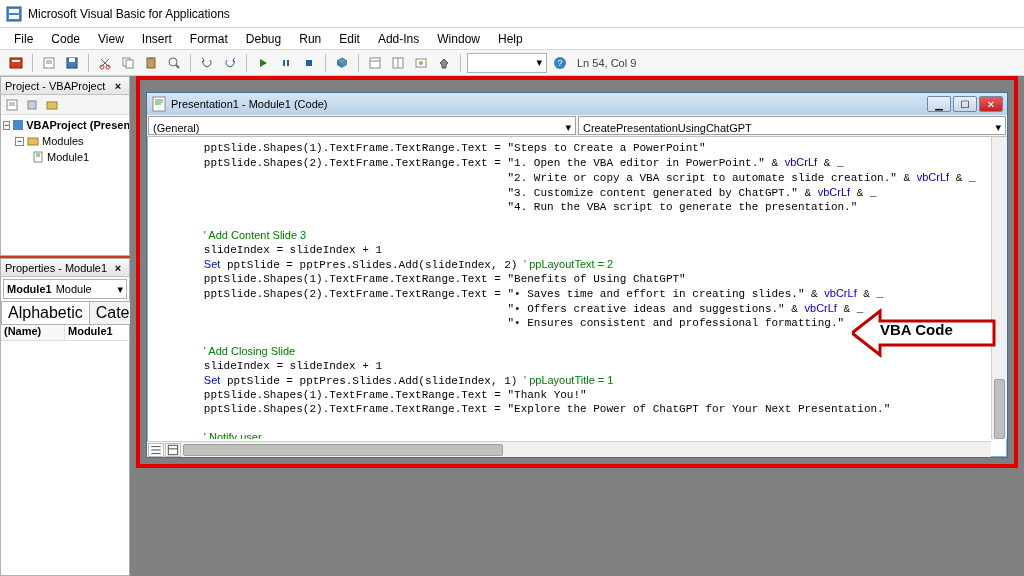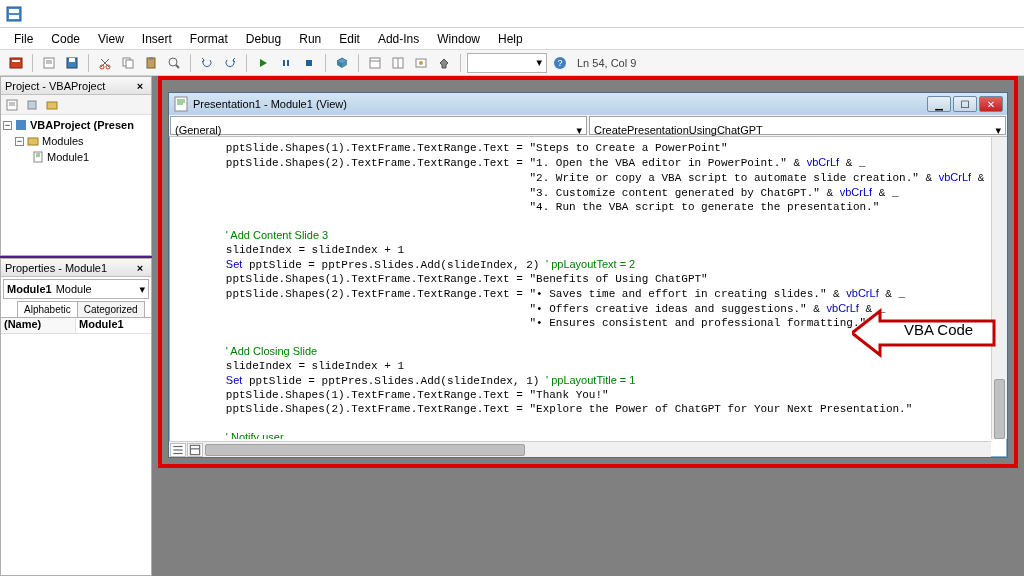--- a/index.html
+++ b/index.html
@@ -10,81 +10,82 @@
   .menubar { height: 22px; background: #fff; display: flex; align-items: center; padding: 0 6px; font-size: 12px; gap: 2px; border-bottom: 1px solid #d8d8d8; }
   .menubar .mitem { padding: 2px 8px; cursor: default; }
   .toolbar { height: 26px; background: #f6f6f6; display: flex; align-items: center; padding: 0 6px; gap: 3px; border-bottom: 1px solid #d0d0d0; font-size: 11px; }
   .tbtn { width: 20px; height: 20px; display: flex; align-items: center; justify-content: center; border: 1px solid transparent; cursor: default; }
   .tbtn svg { width: 14px; height: 14px; }
   .tsep { width: 1px; height: 18px; background: #c0c0c0; margin: 0 3px; }
   .combo { height: 20px; border: 1px solid #b0b0b0; background: #fff; font-size: 11px; padding: 0 4px; display: flex; align-items: center; min-width: 80px; }
   .status-pos { margin-left: 4px; font-size: 11px; color: #404040; }
 
   .workarea { position: absolute; top: 76px; left: 0; right: 0; bottom: 0; display: flex; }
-  .leftcol { width: 152px; display: flex; flex-direction: column; background: #4c1d95; }
+  .leftcol { width: 130px; display: flex; flex-direction: column; background: #c2410c; }
   .pane { border: 1px solid #b0b0b0; background: #fff; margin: 0; display: flex; flex-direction: column; }
   .pane-head { height: 18px; background: linear-gradient(#f8f8f8,#e4e4e4); display: flex; align-items: center; padding: 0 4px; font-size: 11px; border-bottom: 1px solid #c0c0c0; }
   .pane-head .x { margin-left: auto; width: 14px; height: 14px; display: flex; align-items: center; justify-content: center; font-weight: bold; cursor: default; }
   .pane-toolbar { height: 20px; background: #f4f4f4; display: flex; align-items: center; padding: 0 2px; gap: 2px; border-bottom: 1px solid #e0e0e0; }
   .ptbtn { width: 18px; height: 18px; display: flex; align-items: center; justify-content: center; }
   .ptbtn svg { width: 12px; height: 12px; }
   .tree { flex: 1; font-size: 11px; padding: 2px 2px; overflow: hidden; white-space: nowrap; }
   .tree .row { display: flex; align-items: center; height: 16px; }
   .tree .ind { display: inline-block; }
   .tree .pm { width: 9px; height: 9px; border: 1px solid #888; font-size: 9px; line-height: 7px; text-align: center; margin-right: 2px; background: #fff; }
   .tree .ic { width: 14px; height: 14px; margin-right: 2px; display: inline-flex; align-items: center; justify-content: center; }
   .tree .ic svg { width: 12px; height: 12px; }
   .prop-pane .obj-sel { height: 20px; border: 1px solid #b0b0b0; margin: 2px; font-size: 11px; display: flex; align-items: center; padding: 0 3px; }
   .prop-pane .obj-sel b { margin-right: 4px; }
-  .prop-tabs { display: flex; font-size: 10px; margin-left: 16px; }
+  .prop-tabs { display: flex; font-size: 16px; }
   .prop-tab { padding: 2px 6px; border: 1px solid #b0b0b0; border-bottom: none; background: #f4f4f4; margin-right: -1px; cursor: default; }
   .prop-tab.active { background: #fff; }
   .prop-grid { flex: 1; border-top: 1px solid #b0b0b0; font-size: 11px; }
   .prop-row { display: flex; height: 16px; font-weight: bold; }
   .prop-row .k { width: 50%; padding: 0 3px; border-right: 1px solid #e0e0e0; border-bottom: 1px solid #e0e0e0; background: #f8f8f8; }
   .prop-row .v { width: 50%; padding: 0 3px; border-bottom: 1px solid #e0e0e0; }
 
   .mdi { flex: 1; position: relative; background: #808080; }
   .redbox { position: absolute; left: 6px; top: 0; right: 6px; bottom: 108px; border: 4px solid #e00000; }
 
   .codewin { position: absolute; left: 6px; top: 12px; right: 6px; bottom: 6px; border: 1px solid #4a6e8c; box-shadow: 0 0 0 1px #8fb0cc inset; background: #fff; display: flex; flex-direction: column; }
   .codewin-titlebar { height: 22px; background: linear-gradient(#d6e6f5,#b8d0e8); display: flex; align-items: center; padding: 0 4px; font-size: 11px; }
   .codewin-titlebar .ic { width: 16px; height: 16px; margin-right: 4px; }
   .codewin-titlebar .winbtns { margin-left: auto; display: flex; gap: 2px; }
   .winbtn { width: 24px; height: 16px; border: 1px solid #6a8aa8; background: linear-gradient(#e8f0f8,#c8d8e8); display: flex; align-items: center; justify-content: center; font-size: 10px; cursor: default; border-radius: 2px; }
   .winbtn.close { background: linear-gradient(#e86060,#c82020); color: #fff; }
   .code-dropdowns { height: 22px; display: flex; background: #f4f4f4; border-bottom: 1px solid #c0c0c0; }
-  .code-dd { flex: 1; margin: 1px; border: 1px solid #a0a0a0; background: #fff; font-size: 11px; display: flex; align-items: flex-start; padding: 7px 4px; }
+  .code-dd { flex: 1; margin: 1px; border: 1px solid #a0a0a0; background: #fff; font-size: 11px; display: flex; align-items: flex-end; padding: 0 4px; }
   .code-dd .chev { margin-left: auto; }
   .code-body { flex: 1; position: relative; overflow: hidden; padding-left: 36px; }
   .code-text { position: absolute; left: 4px; top: 4px; right: 18px; bottom: 18px; font-family: Consolas, "Courier New", monospace; font-size: 11px; line-height: 14px; white-space: pre; overflow: hidden; }
   .code-text .kw { color: #0000c0; }
   .code-text .cm { color: #008000; }
   .vscroll { position: absolute; right: 0; top: 0; bottom: 18px; width: 16px; background: #f0f0f0; border-left: 1px solid #d0d0d0; }
   .vscroll .thumb { position: absolute; left: 2px; right: 2px; top: 80%; height: 60px; background: #c0c0c0; border: 1px solid #a0a0a0; border-radius: 2px; }
   .hscroll { position: absolute; left: 0; right: 16px; bottom: 0; height: 16px; background: #f0f0f0; border-top: 1px solid #d0d0d0; display: flex; align-items: center; }
   .hscroll .viewbtn { width: 16px; height: 14px; border: 1px solid #c0c0c0; background: #fff; margin-left: 1px; display: flex; align-items: center; justify-content: center; }
   .hscroll .track { flex: 1; height: 12px; margin: 0 2px; position: relative; }
   .hscroll .thumb { position: absolute; left: 0; width: 320px; top: 0; bottom: 0; background: #c0c0c0; border: 1px solid #a0a0a0; border-radius: 2px; }
 
   .arrow-callout { position: absolute; right: 12px; top: 225px; width: 150px; height: 56px; }
   .arrow-callout svg { width: 150px; height: 56px; }
-  .arrow-callout .lbl { position: absolute; left: 52px; top: 16px; font-weight: normal; font-size: 15px; text-align: center; }
+  .arrow-callout .lbl { position: absolute; left: 28px; top: 16px; font-weight: bold; font-size: 15px; text-align: center; }
 </style>
 </head>
 <body>
 
 <div class="titlebar">
   <span class="icon">
     <svg viewBox="0 0 16 16">
         <rect x="1" y="1" width="14" height="14" fill="#4a88c8" stroke="#2a5a88"></rect>
         <rect x="3" y="3" width="10" height="4" fill="#fff"></rect>
         <rect x="3" y="9" width="10" height="4" fill="#fff"></rect>
       </svg>
   </span>
+  <span>Microsoft Visual Basic for Applications</span>
 </div>
 
 <div class="menubar">
   <span class="mitem">File</span>
   <span class="mitem">Code</span>
   <span class="mitem">View</span>
   <span class="mitem">Insert</span>
   <span class="mitem">Format</span>
   <span class="mitem">Debug</span>
   <span class="mitem">Run</span>
@@ -305,21 +306,21 @@
     <div class="redbox">
 
       <div class="codewin">
         <div class="codewin-titlebar">
           <span class="ic"><svg viewBox="0 0 16 16">
                 <rect x="2" y="1" width="12" height="14" fill="#fff" stroke="#888"></rect>
                 <line x1="4" y1="4" x2="12" y2="4" stroke="#40a040"></line>
                 <line x1="4" y1="6" x2="12" y2="6" stroke="#40a040"></line>
                 <line x1="4" y1="8" x2="10" y2="8" stroke="#40a040"></line>
               </svg></span>
-          <span>Presentation1 - Module1 (View)</span>
+          <span>Presentation1 - Module1 (Code)</span>
           <div class="winbtns">
             <div class="winbtn">▁</div>
             <div class="winbtn">☐</div>
             <div class="winbtn close">✕</div>
           </div>
         </div>
         <div class="code-dropdowns">
           <div class="code-dd">
               <span>(General)</span>
               <span class="chev">▾</span>

